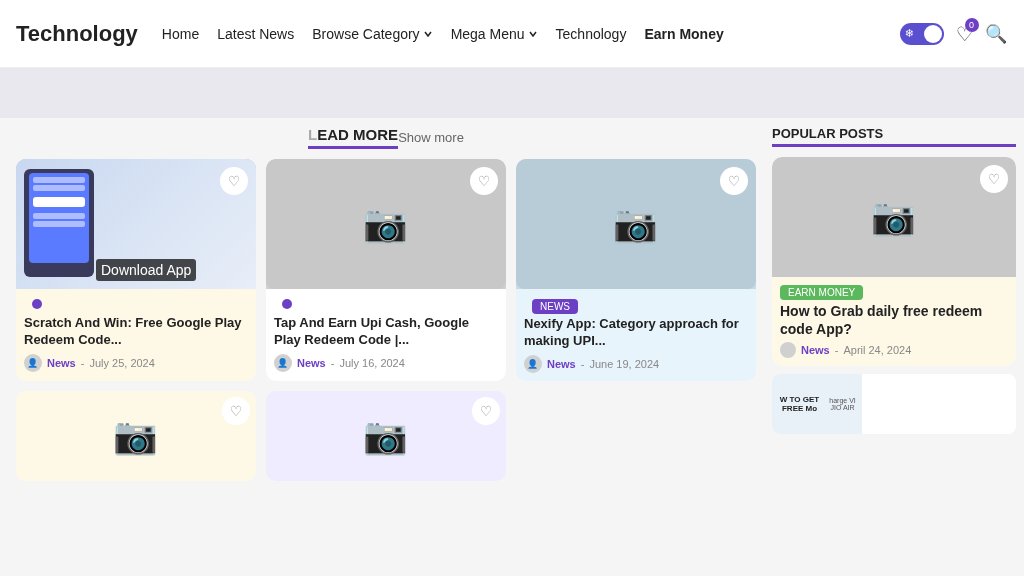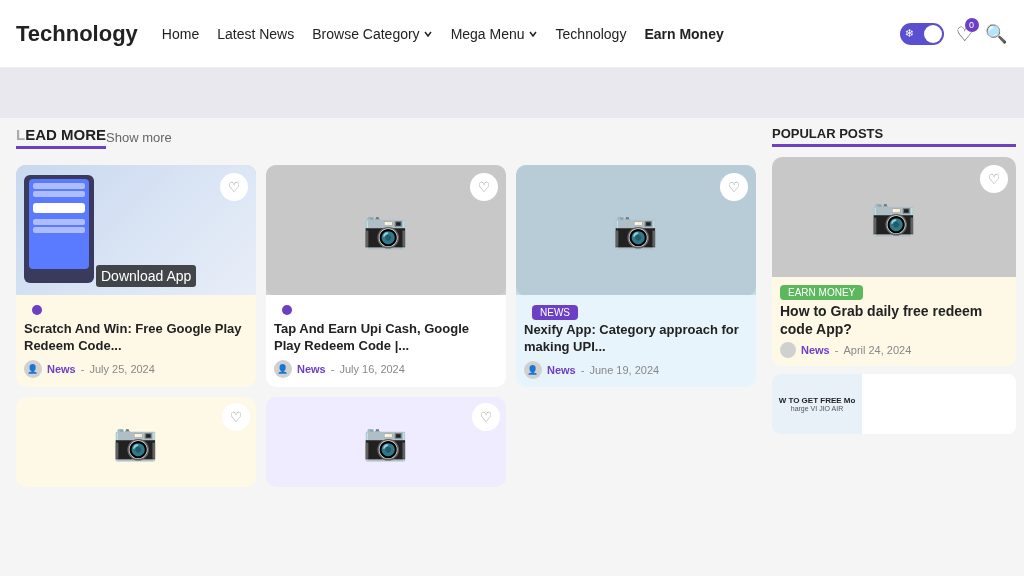--- a/index.html
+++ b/index.html
@@ -115,22 +115,22 @@
 
     
     .left-section {
       flex: 1;
       padding: 8px;
       overflow: hidden;
     }
     .section-header {
       display: flex;
       align-items: center;
-      justify-content: flex-start;
-      margin-bottom: 16px;
+      justify-content: center;
+      margin-bottom: 10px;
     }
     .section-title {
       font-size: 15px;
       font-weight: bold;
       color: #222;
       text-transform: uppercase;
       border-bottom: 3px solid #6c3fc5;
       padding-bottom: 3px;
     }
     .show-more {
@@ -555,21 +555,21 @@
           <span class="pop-cat">News</span>
           <span>-</span>
           <span>April 24, 2024</span>
         </div>
       </div>
     </div>
 
     <div class="sidebar-small-card">
       <div class="sidebar-small-img">
         <div class="sidebar-small-img-inner">
-          <div style="font-size:7px;color:#333;padding:2px;text-align:center;background:#e8f0f8;width:100%;height:100%;display:flex;align-items:center;justify-content:center;flex-direction:column;">
+          <div style="font-size:7px;color:#333;padding:2px;text-align:center;background:#e8f0f8;width:100%;height:100%;display:flex;align-items:center;justify-content:center;flex-direction:row;">
             <span style="font-weight:bold;font-size:8px;color:#222;">W TO GET FREE Mo</span>
             <span style="font-size:7px;color:#555;">harge VI JIO AIR</span>
           </div>
         </div>
       </div>
     </div>
   </div>
 
 </div>
 

